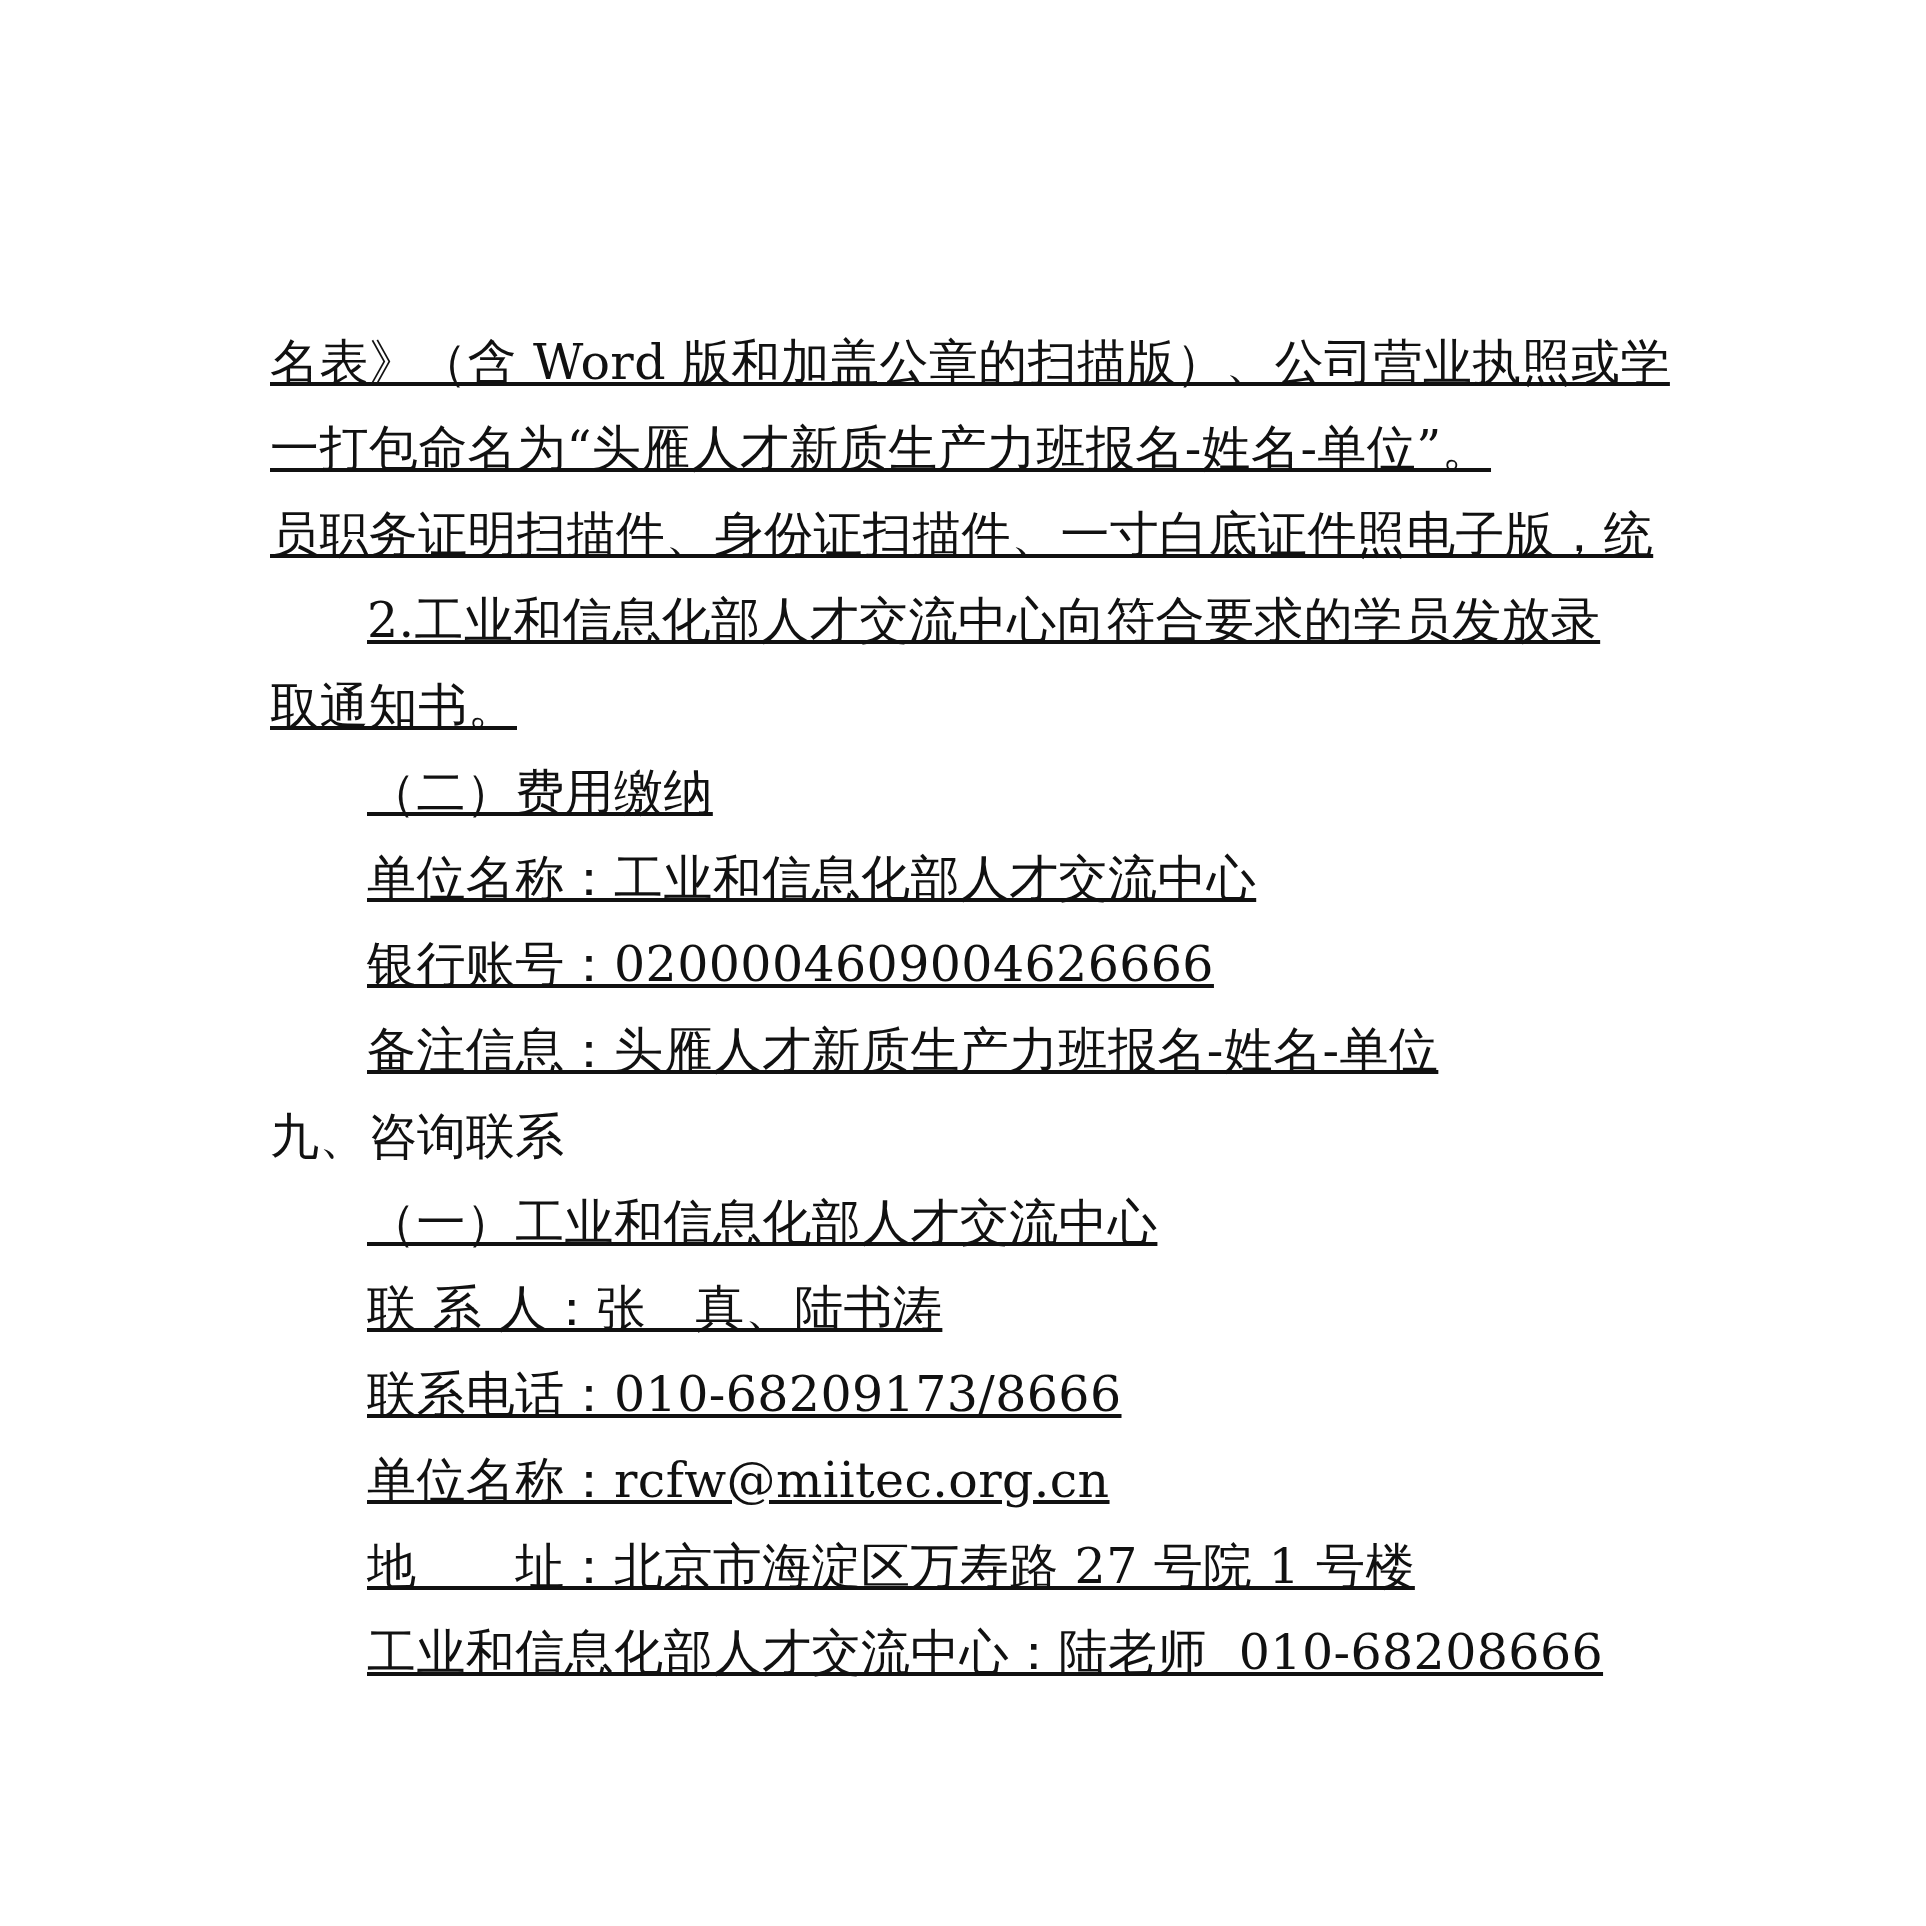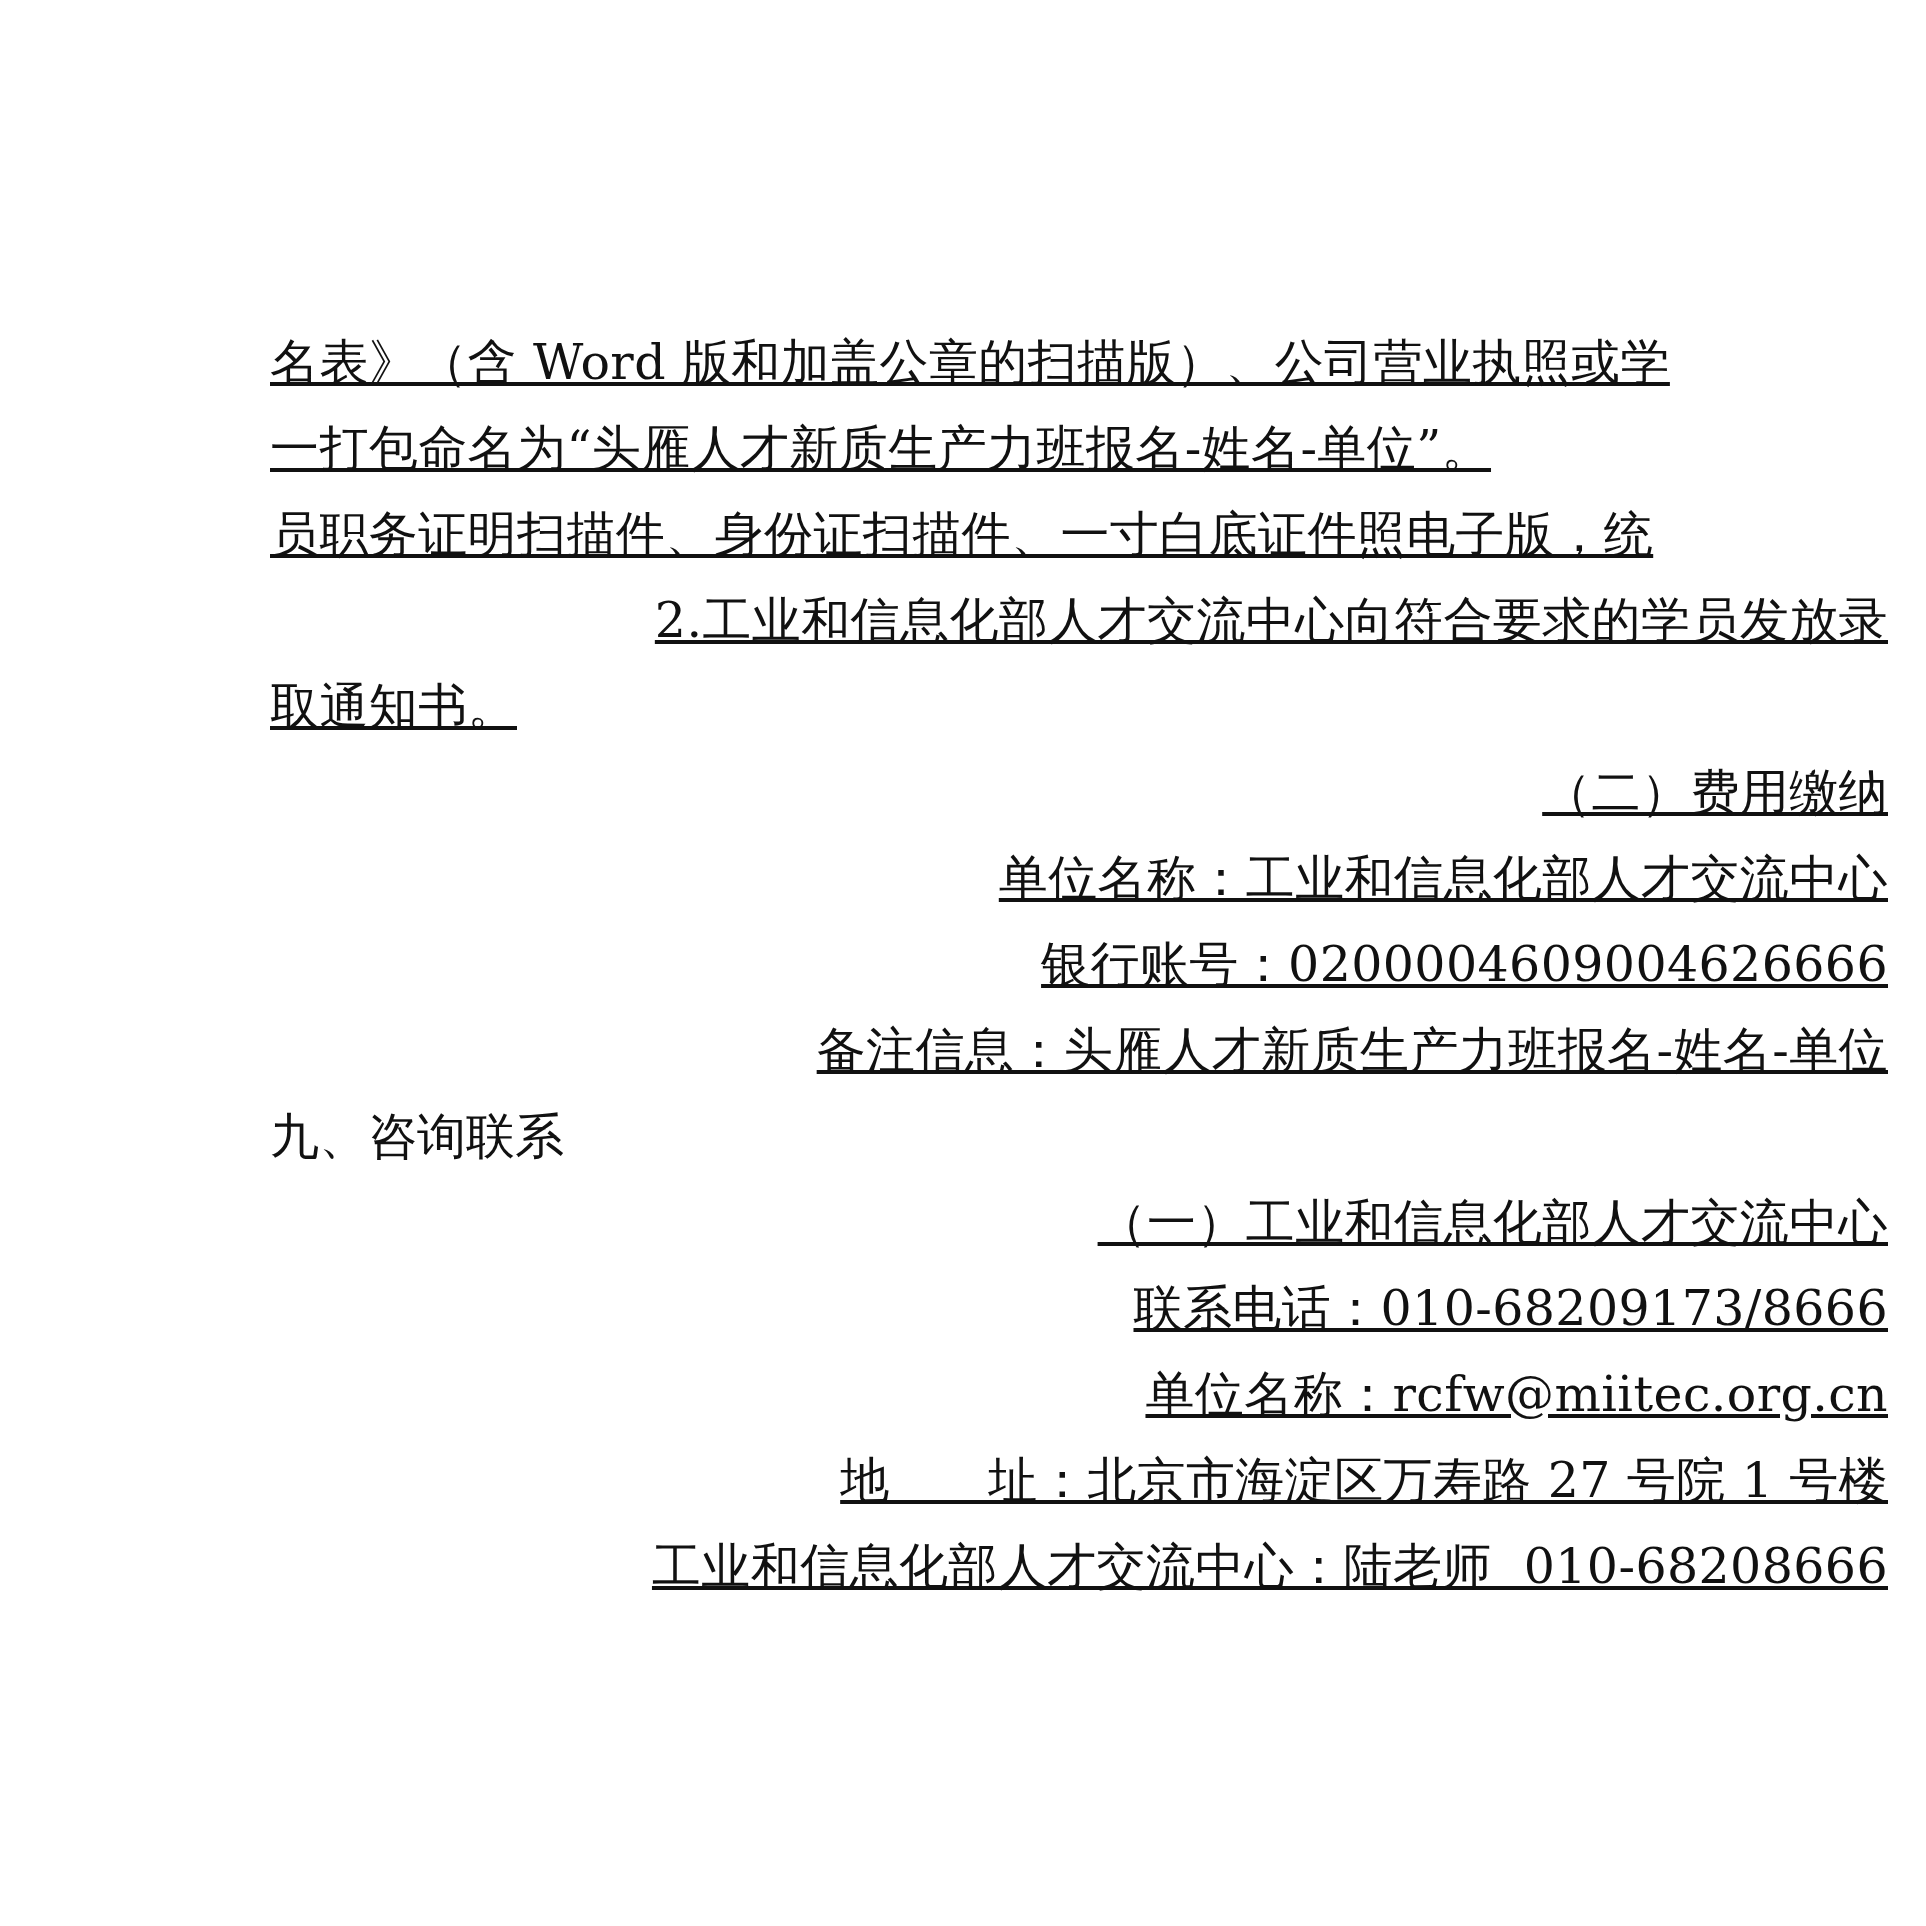--- a/index.html
+++ b/index.html
@@ -28,21 +28,20 @@
   .line {
     font-size: 49px;
     line-height: 86px;
     letter-spacing: 0.4px;
     white-space: pre;
     font-family: "DejaVu Serif", "Liberation Serif", serif;
     text-decoration: underline;
   }
   .indent {
     text-indent: 97px;
-    text-align: right;
   }
   .heading {
     font-size: 49px;
     line-height: 86px;
     font-weight: normal;
     font-family: "DejaVu Sans", "Liberation Sans", sans-serif;
     white-space: pre;
   }
   .gap-big { height: 116px; }
 </style>
@@ -61,20 +60,21 @@
     <div class="line">取通知书。</div>
 
     <div class="line indent">（二）费用缴纳</div>
     <div class="line indent">单位名称：工业和信息化部人才交流中心</div>
     <div class="line indent">银行账号：0200004609004626666</div>
     <div class="line indent">备注信息：头雁人才新质生产力班报名-姓名-单位</div>
 
     <div class="heading">九、咨询联系</div>
 
     <div class="line indent">（一）工业和信息化部人才交流中心</div>
+    <div class="line indent">联 系 人：张　真、陆书涛</div>
     <div class="line indent">联系电话：010-68209173/8666</div>
     <div class="line indent">单位名称：rcfw@miitec.org.cn</div>
     <div class="line indent">地　　址：北京市海淀区万寿路 27 号院 1 号楼</div>
 
     <div class="line indent">工业和信息化部人才交流中心：陆老师  010-68208666</div>
 
     <div class="gap-big"></div>
 
   </div>
 

